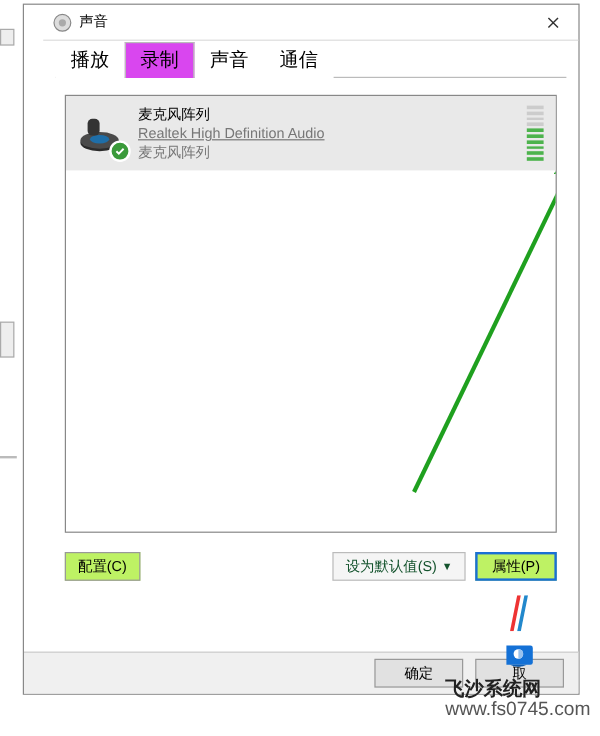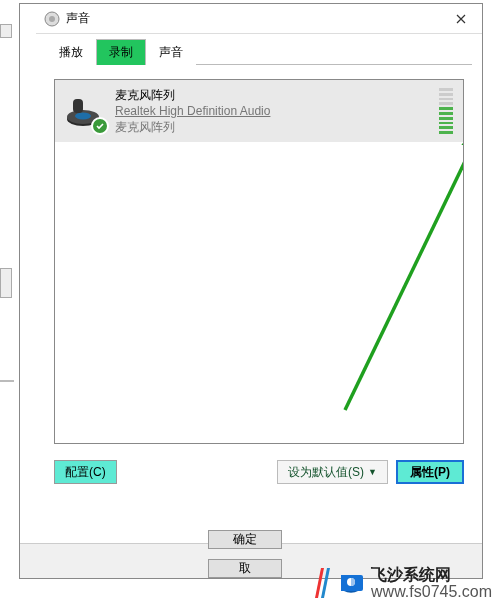--- a/index.html
+++ b/index.html
@@ -5,22 +5,22 @@
   * { box-sizing: border-box; margin: 0; padding: 0; font-family: "Microsoft YaHei", "Segoe UI", sans-serif; }
   body { width: 500px; height: 613px; background: #fff; position: relative; overflow: hidden; }
   .window { position: absolute; left: 19px; top: 3px; width: 464px; height: 576px; border: 1px solid #888; background: #fff; padding-left: 16px; }
   .titlebar { height: 30px; display: flex; align-items: center; padding-left: 8px; border-bottom: 1px solid #ddd; }
   .titlebar .icon { width: 16px; height: 16px; margin-right: 6px; }
   .titlebar .title { font-size: 12px; color: #000; flex: 1; }
   .titlebar .close { width: 42px; height: 30px; display: flex; align-items: center; justify-content: center; cursor: pointer; }
   .titlebar .close svg { width: 10px; height: 10px; }
 
   .tabs { display: flex; align-items: flex-end; padding: 6px 10px 0 10px; height: 30px; }
-  .tab { font-size: 12px; padding: 4px 12px; border: 1px solid transparent; border-bottom: none; cursor: pointer; position: relative; top: 1px; background: #fff; }
-  .tab.active { border-color: #bbb; background: #22c55e; z-index: 2; }
+  .tab { font-size: 16px; padding: 4px 12px; border: 1px solid transparent; border-bottom: none; cursor: pointer; position: relative; top: 1px; background: #fff; }
+  .tab.active { border-color: #bbb; background: #d946ef; z-index: 2; }
   .tabline { border-top: 1px solid #bbb; margin: 0 10px; }
 
   .panel { padding: 14px 18px 10px 18px; }
   .instruction { font-size: 12px; color: #222; margin-bottom: 10px; }
 
   .device-list { border: 1px solid #888; height: 365px; overflow: hidden; position: relative; background: #fff; }
   .device-row { display: flex; align-items: center; height: 62px; background: #e9e9e9; padding: 0 8px; cursor: pointer; }
   .device-iconwrap { width: 44px; height: 44px; position: relative; margin-right: 8px; }
   .badge { position: absolute; bottom: -2px; right: -2px; width: 18px; height: 18px; border-radius: 50%; background: #3a9a3a; border: 2px solid #fff; display: flex; align-items: center; justify-content: center; }
   .device-text { flex: 1; line-height: 1.35; }
@@ -28,34 +28,34 @@
   .device-desc { font-size: 12px; color: #777; text-decoration: underline; }
   .device-status { font-size: 12px; color: #777; }
   .level-meter { width: 14px; height: 46px; display: flex; flex-direction: column-reverse; gap: 2px; margin-left: 6px; margin-right: 2px; }
   .level-meter .seg { width: 14px; height: 3px; background: #ccc; }
   .level-meter .seg.on { background: #4db34d; }
 
   .arrow-annot { position: absolute; top: 40px; left: 60px; pointer-events: none; }
 
   .bottom-row { display: flex; align-items: center; padding: 6px 18px 12px 18px; gap: 8px; }
   .bottom-row .spacer { flex: 1; }
-  .btn { font-size: 12px; height: 24px; padding: 0 10px; background: #5eead4; border: 1px solid #999; cursor: pointer; display: inline-flex; align-items: center; gap: 4px; }
-  .btn.focus { border: 2px solid #1a6fd6; padding: 0 12px; font-weight: bold; }
+  .btn { font-size: 12px; height: 24px; padding: 0 10px; background: #bef264; border: 1px solid #999; cursor: pointer; display: inline-flex; align-items: center; gap: 4px; }
+  .btn.focus { border: 2px solid #1a6fd6; padding: 0 12px; }
   .btn.disabled { color: #14532d; border-color: #bbb; background: #f5f5f5; cursor: default; }
   .chev { font-size: 9px; }
 
-  .dialog-buttons { position: absolute; bottom: 0; left: 0; right: 0; height: 35px; border-top: 1px solid #ccc; background: #f0f0f0; display: flex; align-items: center; justify-content: flex-end; padding-right: 12px; gap: 10px; flex-direction: column; }
+  .dialog-buttons { position: absolute; bottom: 0; left: 0; right: 0; height: 35px; border-top: 1px solid #ccc; background: #f0f0f0; display: flex; align-items: center; justify-content: flex-end; padding-right: 12px; gap: 10px; }
   .dialog-buttons .btn { min-width: 74px; justify-content: center; background: #e1e1e1; }
 
   
   .left-strip { position: absolute; left: 0; top: 0; width: 19px; height: 613px; background: #fff; }
   .left-strip .frag { position: absolute; border: 1px solid #aaa; background: #eee; }
 
   
-  .watermark { position: absolute; right: 8px; bottom: 12px; display: flex; align-items: center; gap: 6px; }
+  .watermark { position: absolute; right: 8px; bottom: 12px; display: flex; align-items: center; gap: 6px; flex-direction: column; }
   .watermark .logo { width: 28px; height: 28px; }
   .watermark-text { line-height: 1.1; }
   .wm-title { font-size: 16px; font-weight: bold; color: #222; }
   .wm-sub { font-size: 16px; color: #555; }
   .wm-stripes { width: 18px; height: 30px; }
 </style>
 </head>
 <body>
 
 <div class="left-strip">
@@ -78,20 +78,21 @@
       <svg viewBox="0 0 10 10">
           <path d="M1 1 L9 9 M9 1 L1 9" stroke="#333" stroke-width="1.2"></path>
         </svg>
     </div>
   </div>
 
   <div class="tabs">
     <div class="tab">播放</div>
     <div class="tab active">录制</div>
     <div class="tab">声音</div>
+    <div class="tab">通信</div>
   </div>
   <div class="tabline"></div>
 
   <div class="panel">
 
     <div class="device-list">
       <div class="device-row">
         <div class="device-iconwrap">
           <svg viewBox="0 0 44 44">
             <ellipse cx="20" cy="30" rx="16" ry="7" fill="#2a2a2a"></ellipse>

